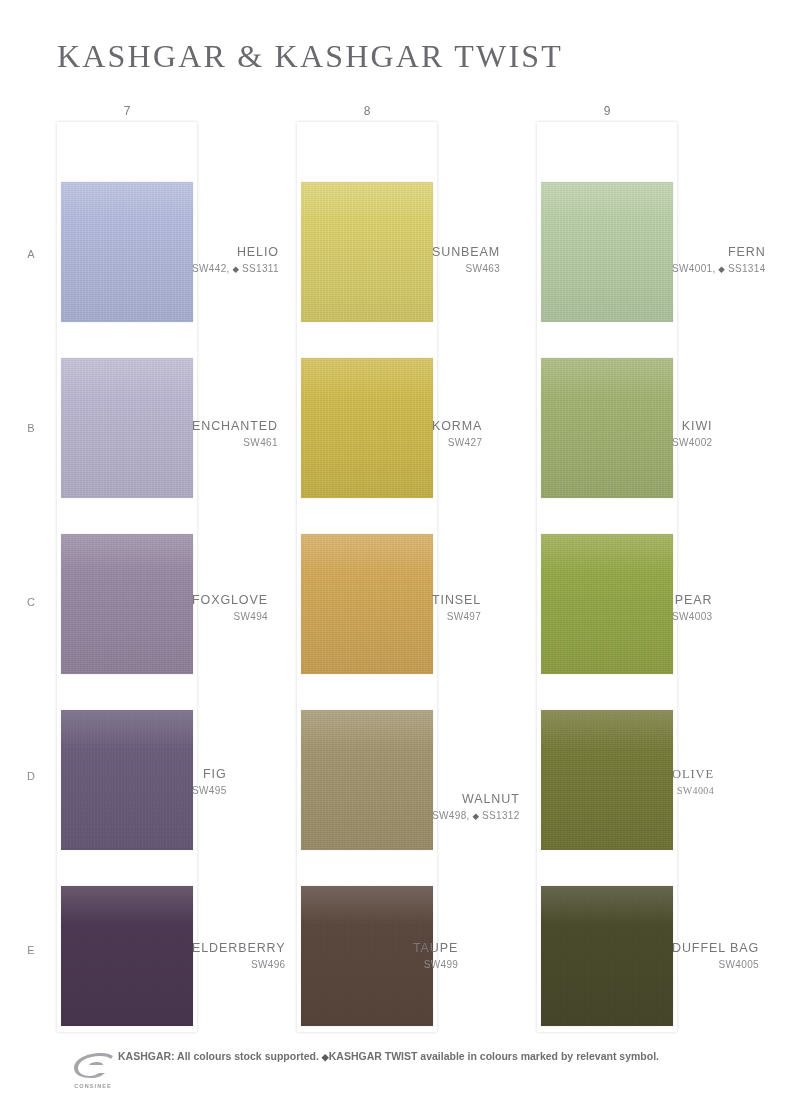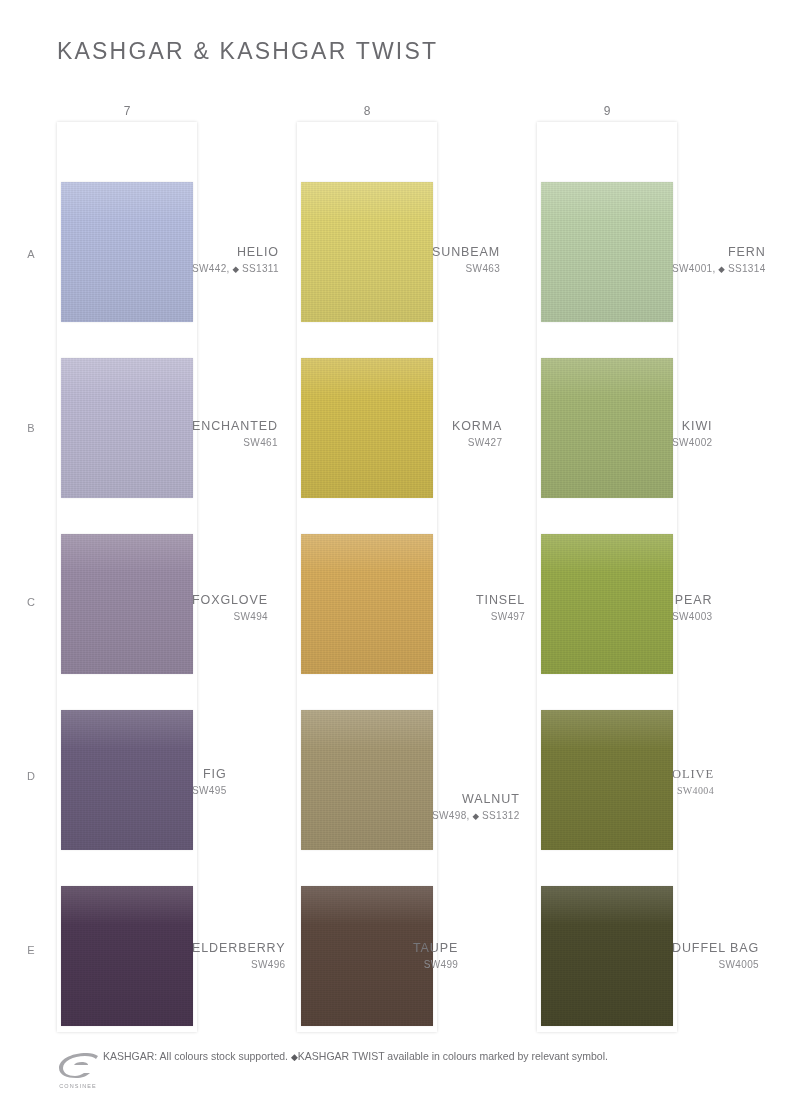--- a/index.html
+++ b/index.html
@@ -10,22 +10,22 @@
     font-family:"Liberation Sans", sans-serif;
     color:#6f6f73;
     overflow:hidden;
     position:relative;
   }
   .page{position:absolute;inset:0;}
 
   
   .title{
     position:absolute;left:57px;top:38px;
-    font-family:Liberation Sans, sans-serif;
-    font-size:23px;letter-spacing:2.2px;
+    font-family:Liberation Serif, serif;
+    font-size:32px;letter-spacing:2.2px;
     color:#6a6a6e;font-weight:400;white-space:nowrap;
   }
   .subtitle{
     position:absolute;left:58px;top:72px;
     font-size:10.5px;letter-spacing:.05px;color:#6f6f73;white-space:nowrap;
   }
   .subtitle .dia{font-size:9px;color:#5c5c60;}
 
   
   .colnum{
@@ -69,21 +69,21 @@
     font-size:12.5px;letter-spacing:.9px;color:#77777b;
     line-height:15px;white-space:nowrap;
   }
   .lbl .cd{
     font-size:10px;letter-spacing:.35px;color:#8a8a8e;
     line-height:14px;margin-top:2px;white-space:nowrap;
   }
   .lbl .cd .dia{font-size:8.5px;color:#6a6a6e;}
 
   
-  .footer{position:absolute;left:54px;top:1045px;width:680px;height:50px;}
+  .footer{position:absolute;left:69px;top:1045px;width:680px;height:50px;font-weight:bold;}
   .logo{position:absolute;left:0;top:4px;width:48px;height:40px;}
   .logo .lgtxt{
     position:absolute;left:0;bottom:0px;width:48px;text-align:center;
     font-size:5.5px;letter-spacing:1.1px;color:#9a9a9e;
   }
   .fnote{position:absolute;left:49px;top:3px;width:630px;}
   .fnote .l1{font-size:10.5px;color:#6f6f73;line-height:16px;white-space:nowrap;}
   .fnote .l2{font-size:10.5px;color:#6f6f73;line-height:16px;white-space:nowrap;}
   .fnote .dia{font-size:9px;color:#5c5c60;}
   .fnote .cir{font-size:9px;color:#5c5c60;}
@@ -152,29 +152,29 @@
         <div class="sheen"></div>
       </div>
       <div class="lbl" style="left: 432px; top: 245px;">
         <div class="nm">SUNBEAM</div>
         <div class="cd"><span>SW463</span></div>
       </div>
       <div class="swatch" title="KORMA" style="left: 301px; top: 358px; background: rgb(213, 193, 83);">
         <div class="tex"></div>
         <div class="sheen"></div>
       </div>
-      <div class="lbl" style="left: 452px; top: 419px;">
+      <div class="lbl" style="left: 432px; top: 419px;">
         <div class="nm">KORMA</div>
         <div class="cd"><span>SW427</span></div>
       </div>
       <div class="swatch" title="TINSEL" style="left: 301px; top: 534px; background: rgb(216, 174, 93);">
         <div class="tex"></div>
         <div class="sheen"></div>
       </div>
-      <div class="lbl" style="left: 432px; top: 593px; margin-left: 44px;">
+      <div class="lbl" style="left: 432px; top: 593px;">
         <div class="nm">TINSEL</div>
         <div class="cd"><span>SW497</span></div>
       </div>
       <div class="swatch" title="WALNUT" style="left: 301px; top: 710px; background: rgb(168, 154, 116);">
         <div class="tex"></div>
         <div class="sheen"></div>
       </div>
       <div class="lbl" style="left: 432px; top: 792px;">
         <div class="nm">WALNUT</div>
         <div class="cd"><span>SW498,</span><span class="dia"> ◆ </span><span>SS1312</span></div>

